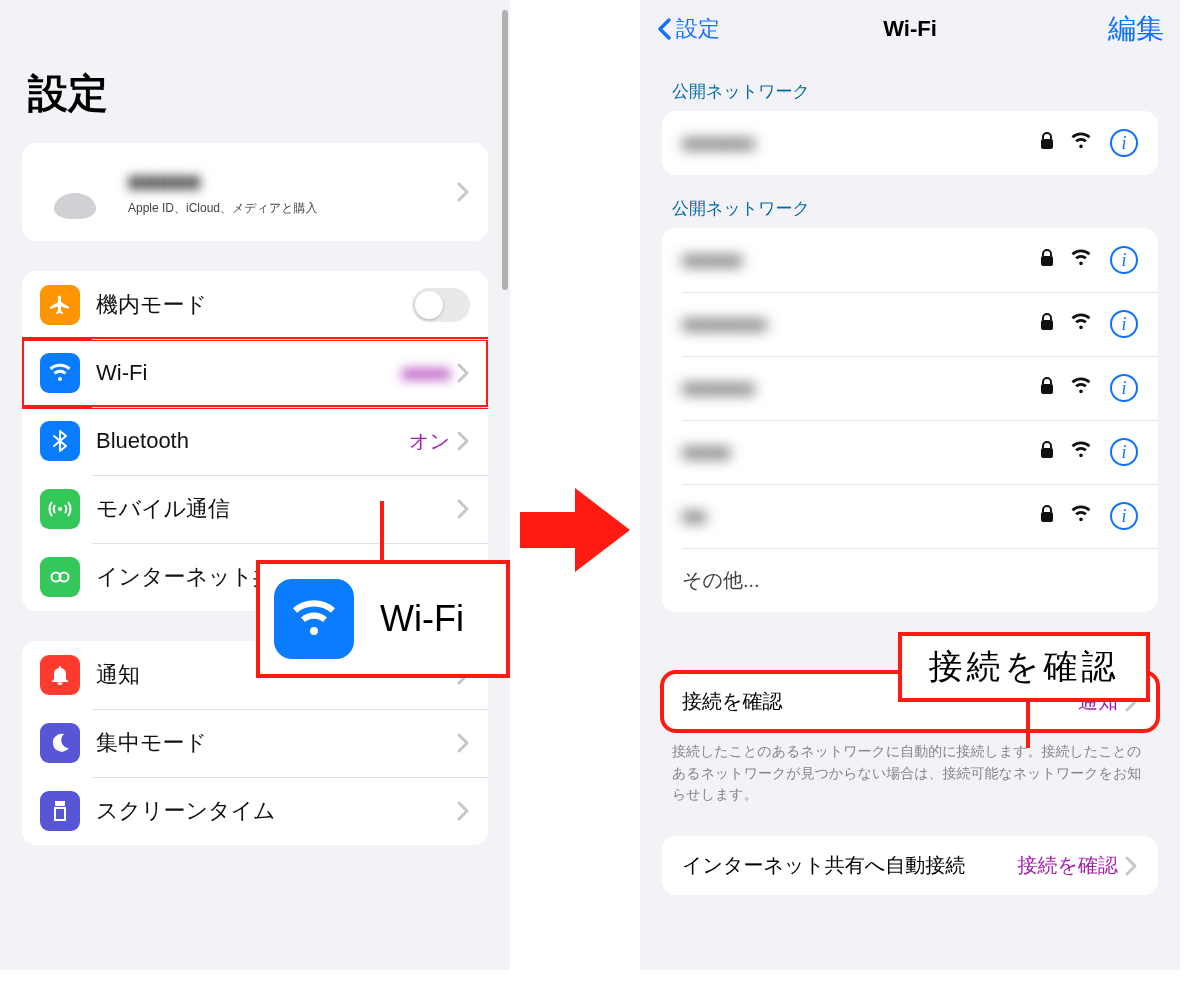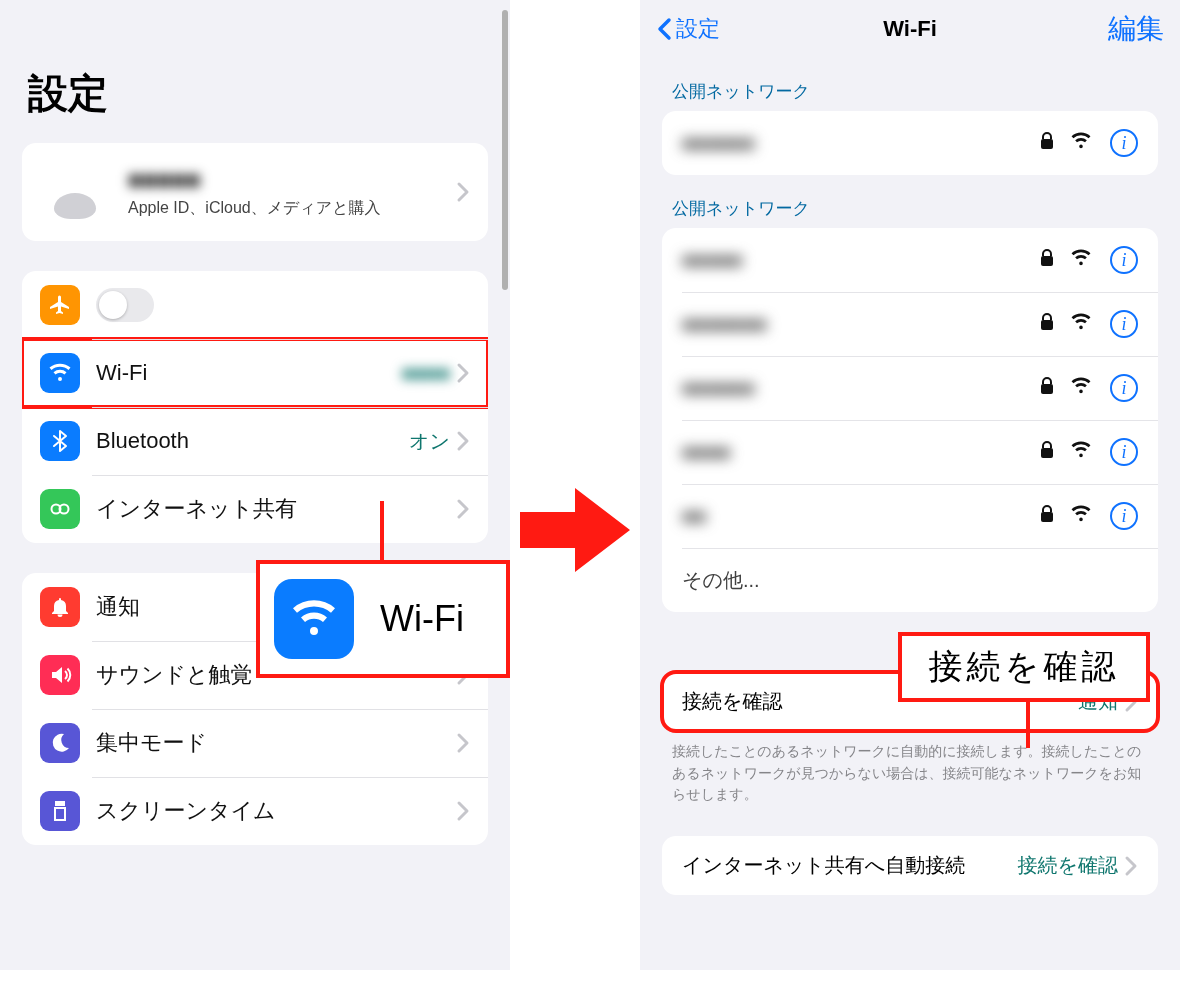--- a/index.html
+++ b/index.html
@@ -13,32 +13,32 @@
   .lp-search { margin: 0 22px 30px 22px; height: 46px; background: #e3e3e9; border-radius: 12px; display: flex; align-items: center; padding: 0 14px; color: #8a8a8f; font-size: 22px; }
   .lp-search .mag { width: 22px; height: 22px; margin-right: 10px; }
   .lp-search .mag svg { display: block; }
 
   .card { background: #fff; margin: 0 22px 30px 22px; border-radius: 14px; overflow: hidden; }
   .row { display: flex; align-items: center; padding: 14px 18px; min-height: 62px; position: relative; }
   .row + .row::before { content: ""; position: absolute; left: 70px; right: 0; top: 0; height: 1px; background: #e1e1e5; }
   .ic { width: 40px; height: 40px; border-radius: 9px; margin-right: 16px; display: flex; align-items: center; justify-content: center; flex: none; }
   .ic svg { display: block; }
   .row-label { flex: 1; font-size: 22px; color: #111; }
-  .row-val { color: #0f766e; font-size: 20px; margin-right: 6px; }
+  .row-val { color: #a21caf; font-size: 20px; margin-right: 6px; }
   .chev { color: #c6c6cb; }
   .chev svg { display: block; }
 
   .toggle { width: 58px; height: 34px; background: #e9e9ec; border-radius: 17px; position: relative; }
   .toggle::after { content: ""; position: absolute; left: 3px; top: 3px; width: 28px; height: 28px; background: #fff; border-radius: 50%; box-shadow: 0 1px 3px rgba(0,0,0,.25); }
 
   
   .avatar { width: 70px; height: 70px; border-radius: 50%; background: #e2e2e6 radial-gradient(circle at 50% 38%, #d0d0d5 0 24%, transparent 26%), #e2e2e6; margin-right: 18px; position: relative; flex: none; }
   .avatar::after { content: ""; position: absolute; left: 14px; right: 14px; bottom: 8px; height: 26px; background: #d0d0d5; border-radius: 50% 50% 40% 40% / 60% 60% 40% 40%; }
   .profile-name { font-size: 24px; color: #111; filter: blur(6px); }
-  .profile-sub { font-size: 16px; color: #444; margin-top: 4px; }
+  .profile-sub { font-size: 12px; color: #444; margin-top: 4px; }
 
   
   .hl-wifi { outline: 4px solid #ff1a12; outline-offset: -2px; }
   .callout-wifi { position: absolute; left: 256px; top: 560px; width: 254px; height: 118px; background: #fff; border: 4px solid #ff1a12; display: flex; align-items: center; padding-left: 14px; z-index: 5; }
   .callout-wifi .big-ic { width: 80px; height: 80px; border-radius: 18px; background: #0a7cff; display: flex; align-items: center; justify-content: center; margin-right: 26px; }
   .callout-wifi .big-lbl { font-size: 36px; font-weight: 400; color: #000; }
   .connector1 { position: absolute; left: 380px; top: 501px; width: 4px; height: 62px; background: #ff1a12; z-index: 4; }
 
   
   .arrow { width: 130px; display: flex; align-items: center; justify-content: center; padding-top: 480px; }
@@ -98,20 +98,21 @@
     </div>
   </div>
 
   <div class="card">
     <div class="row">
       <div class="ic" style="background:#ff9502">
         <svg width="24" height="24" viewBox="0 0 24 24">
             <path class="svg-fill-white" d="M21 14l-8-5V4a1.5 1.5 0 0 0-3 0v5l-8 5v2l8-2.5V18l-2 1.5V21l3.5-1 3.5 1v-1.5L13 18v-4.5l8 2.5z"></path>
           </svg>
       </div>
+      <div class="row-label">機内モード</div>
       <div class="toggle"></div>
     </div>
 
     <div class="row hl-wifi">
       <div class="ic" style="background:#0a7cff">
         <svg width="24" height="24" viewBox="0 0 24 24">
             <path class="svg-fill-white" d="M12 20a2 2 0 1 0 0-4 2 2 0 0 0 0 4zm-4.5-6.5a7 7 0 0 1 9 0l2-2.3a10 10 0 0 0-13 0zm-4-4.6a13 13 0 0 1 17 0l2-2.3a16 16 0 0 0-21 0z"></path>
           </svg>
       </div>
       <div class="row-label">Wi-Fi</div>
@@ -131,20 +132,34 @@
       </div>
       <div class="row-label">Bluetooth</div>
       <div class="row-val">オン</div>
       <span class="chev">
           <svg width="14" height="22" viewBox="0 0 14 22">
             <polyline points="3,3 11,11 3,19" fill="none" stroke="#c6c6cb" stroke-width="3" stroke-linecap="round" stroke-linejoin="round"></polyline>
           </svg>
         </span>
     </div>
 
+    <div class="row">
+      <div class="ic" style="background:#34c759">
+        <svg width="24" height="24" viewBox="0 0 24 24">
+            <circle cx="12" cy="12" r="2" fill="#fff"></circle>
+            <path fill="none" stroke="#fff" stroke-width="2" d="M7 8a7 7 0 0 0 0 8M17 8a7 7 0 0 1 0 8M4 5a11 11 0 0 0 0 14M20 5a11 11 0 0 1 0 14"></path>
+          </svg>
+      </div>
+      <div class="row-label">モバイル通信</div>
+      <span class="chev">
+          <svg width="14" height="22" viewBox="0 0 14 22">
+            <polyline points="3,3 11,11 3,19" fill="none" stroke="#c6c6cb" stroke-width="3" stroke-linecap="round" stroke-linejoin="round"></polyline>
+          </svg>
+        </span>
+    </div>
 
     <div class="row">
       <div class="ic" style="background:#34c759">
         <svg width="24" height="24" viewBox="0 0 24 24">
             <circle cx="8" cy="12" r="4.5" fill="none" stroke="#fff" stroke-width="2"></circle>
             <circle cx="16" cy="12" r="4.5" fill="none" stroke="#fff" stroke-width="2"></circle>
           </svg>
       </div>
       <div class="row-label">インターネット共有</div>
       <span class="chev">
@@ -156,34 +171,20 @@
   </div>
 
   <div class="card">
     <div class="row">
       <div class="ic" style="background:#ff3b30">
         <svg width="24" height="24" viewBox="0 0 24 24">
             <path class="svg-fill-white" d="M12 22a2.5 2.5 0 0 0 2.5-2.5h-5A2.5 2.5 0 0 0 12 22zm6-6V11a6 6 0 0 0-5-5.9V4a1 1 0 1 0-2 0v1.1A6 6 0 0 0 6 11v5l-2 2v1h16v-1z"></path>
           </svg>
       </div>
       <div class="row-label">通知</div>
-      <span class="chev">
-          <svg width="14" height="22" viewBox="0 0 14 22">
-            <polyline points="3,3 11,11 3,19" fill="none" stroke="#c6c6cb" stroke-width="3" stroke-linecap="round" stroke-linejoin="round"></polyline>
-          </svg>
-        </span>
-    </div>
-    <div class="row">
-      <div class="ic" style="background:#ff2d55">
-        <svg width="24" height="24" viewBox="0 0 24 24">
-            <path class="svg-fill-white" d="M4 9v6h4l6 5V4l-6 5H4z"></path>
-            <path fill="none" stroke="#fff" stroke-width="2" d="M17 8a5 5 0 0 1 0 8M19.5 5.5a9 9 0 0 1 0 13"></path>
-          </svg>
-      </div>
-      <div class="row-label">サウンドと触覚</div>
       <span class="chev">
           <svg width="14" height="22" viewBox="0 0 14 22">
             <polyline points="3,3 11,11 3,19" fill="none" stroke="#c6c6cb" stroke-width="3" stroke-linecap="round" stroke-linejoin="round"></polyline>
           </svg>
         </span>
     </div>
     <div class="row">
       <div class="ic" style="background:#5856d6">
         <svg width="24" height="24" viewBox="0 0 24 24">
             <path class="svg-fill-white" d="M16 3a9 9 0 1 0 5 14 8 8 0 0 1-5-14z"></path>

